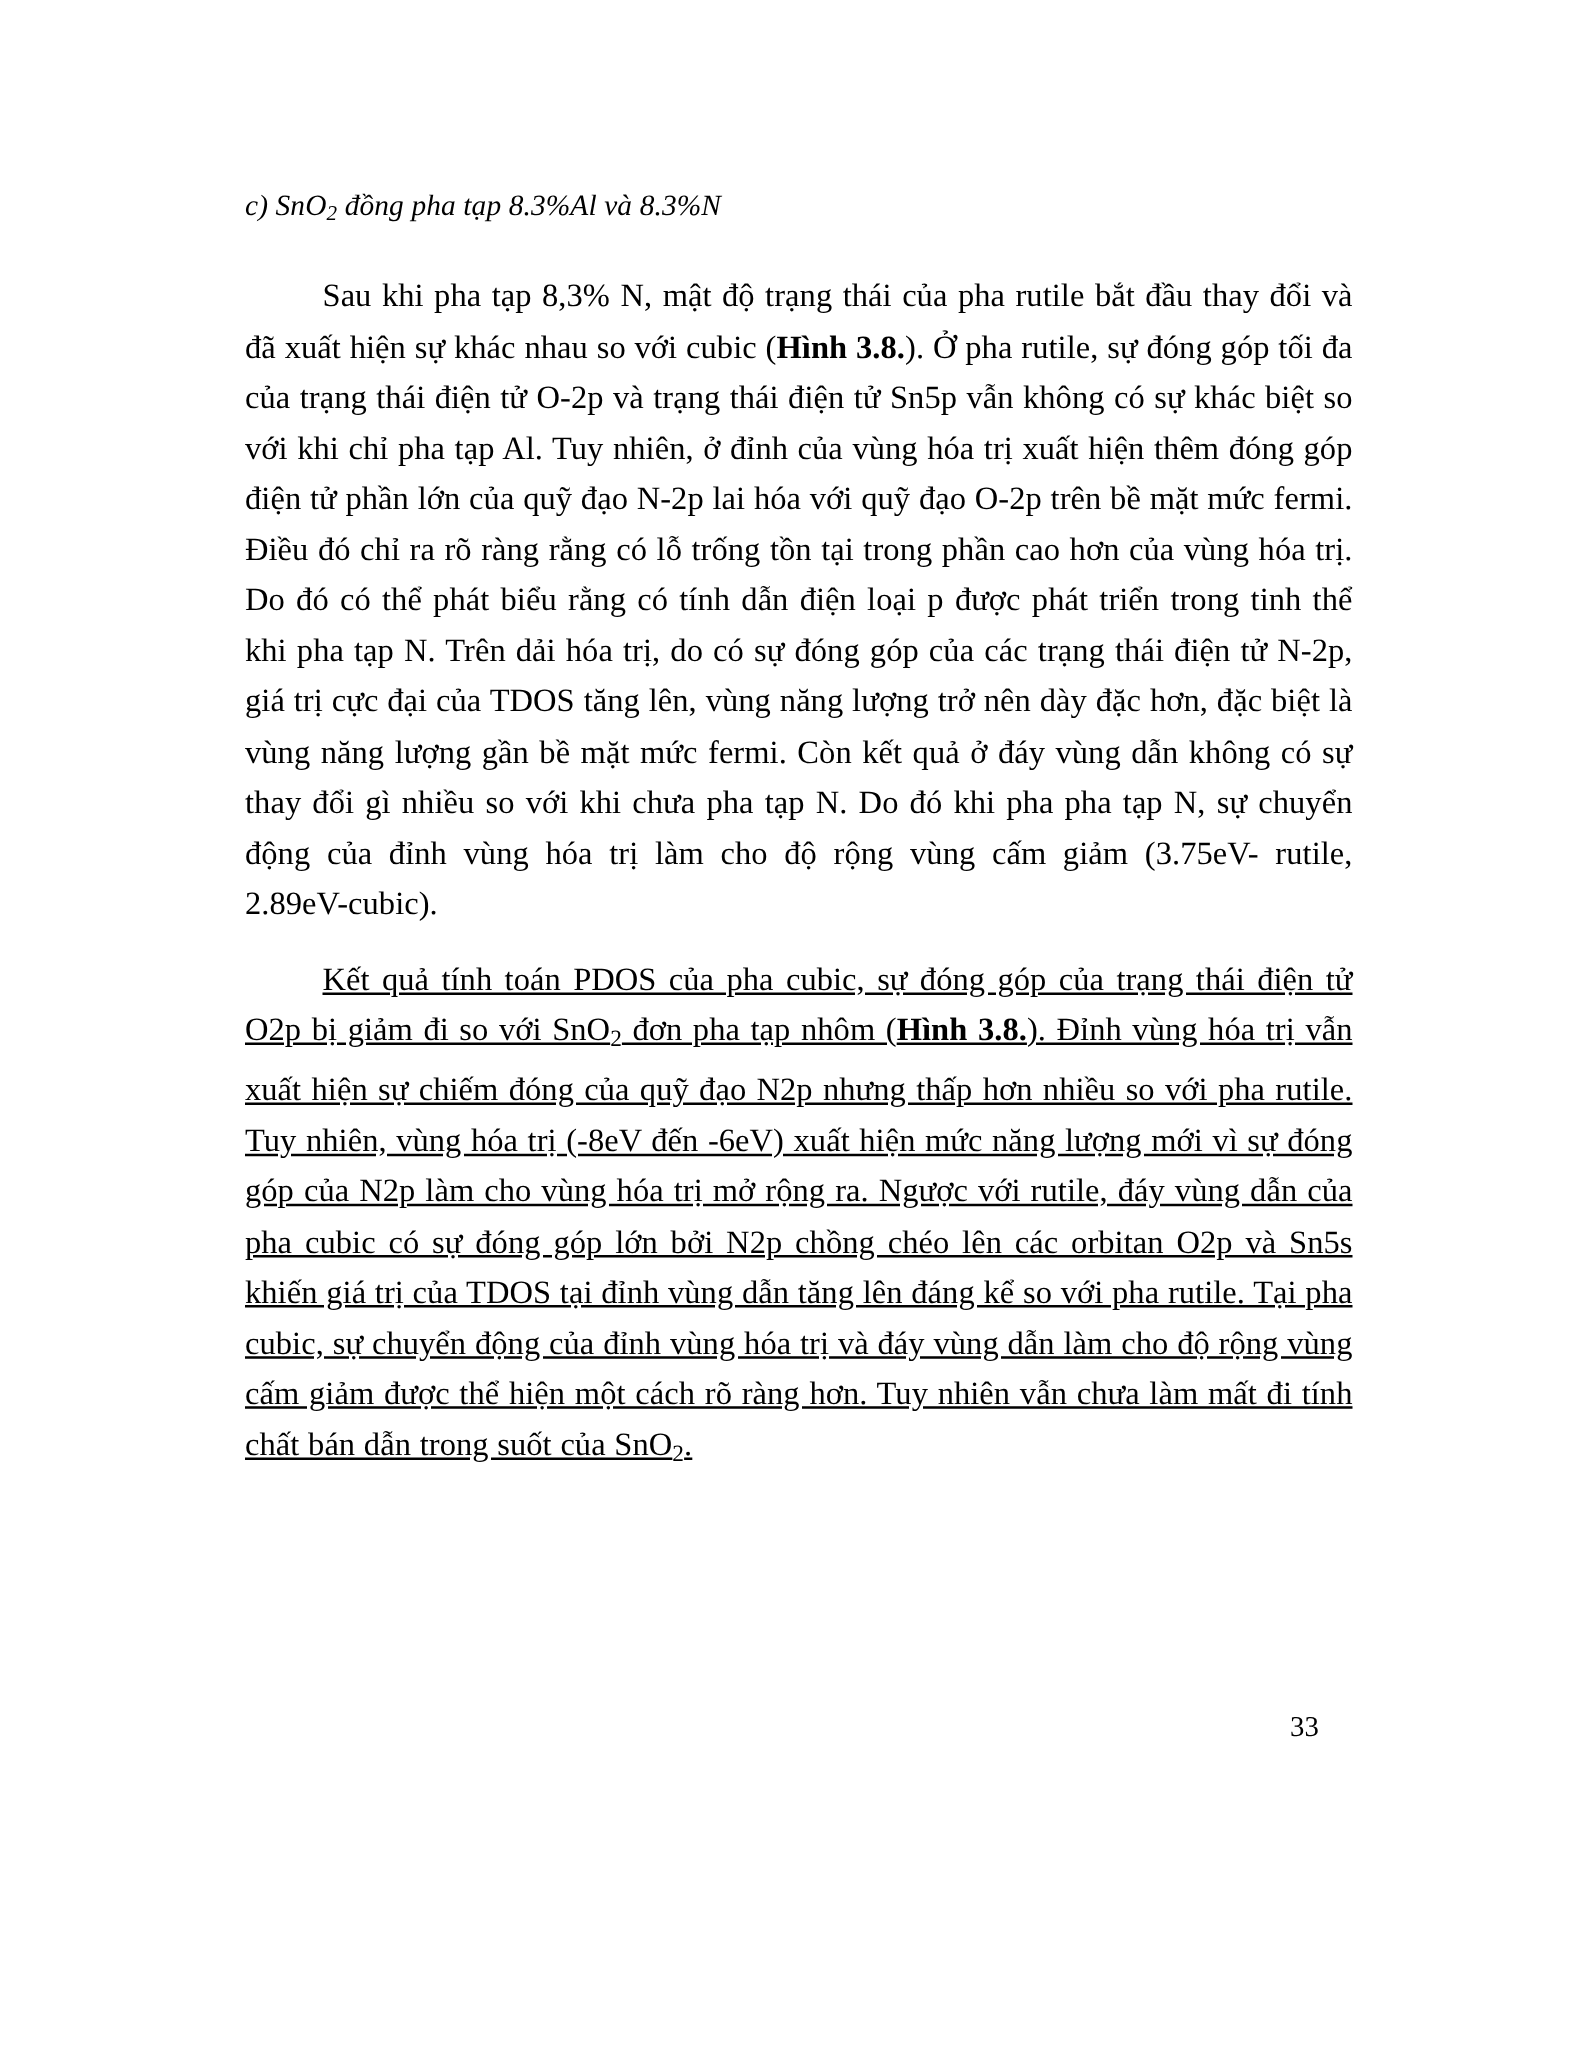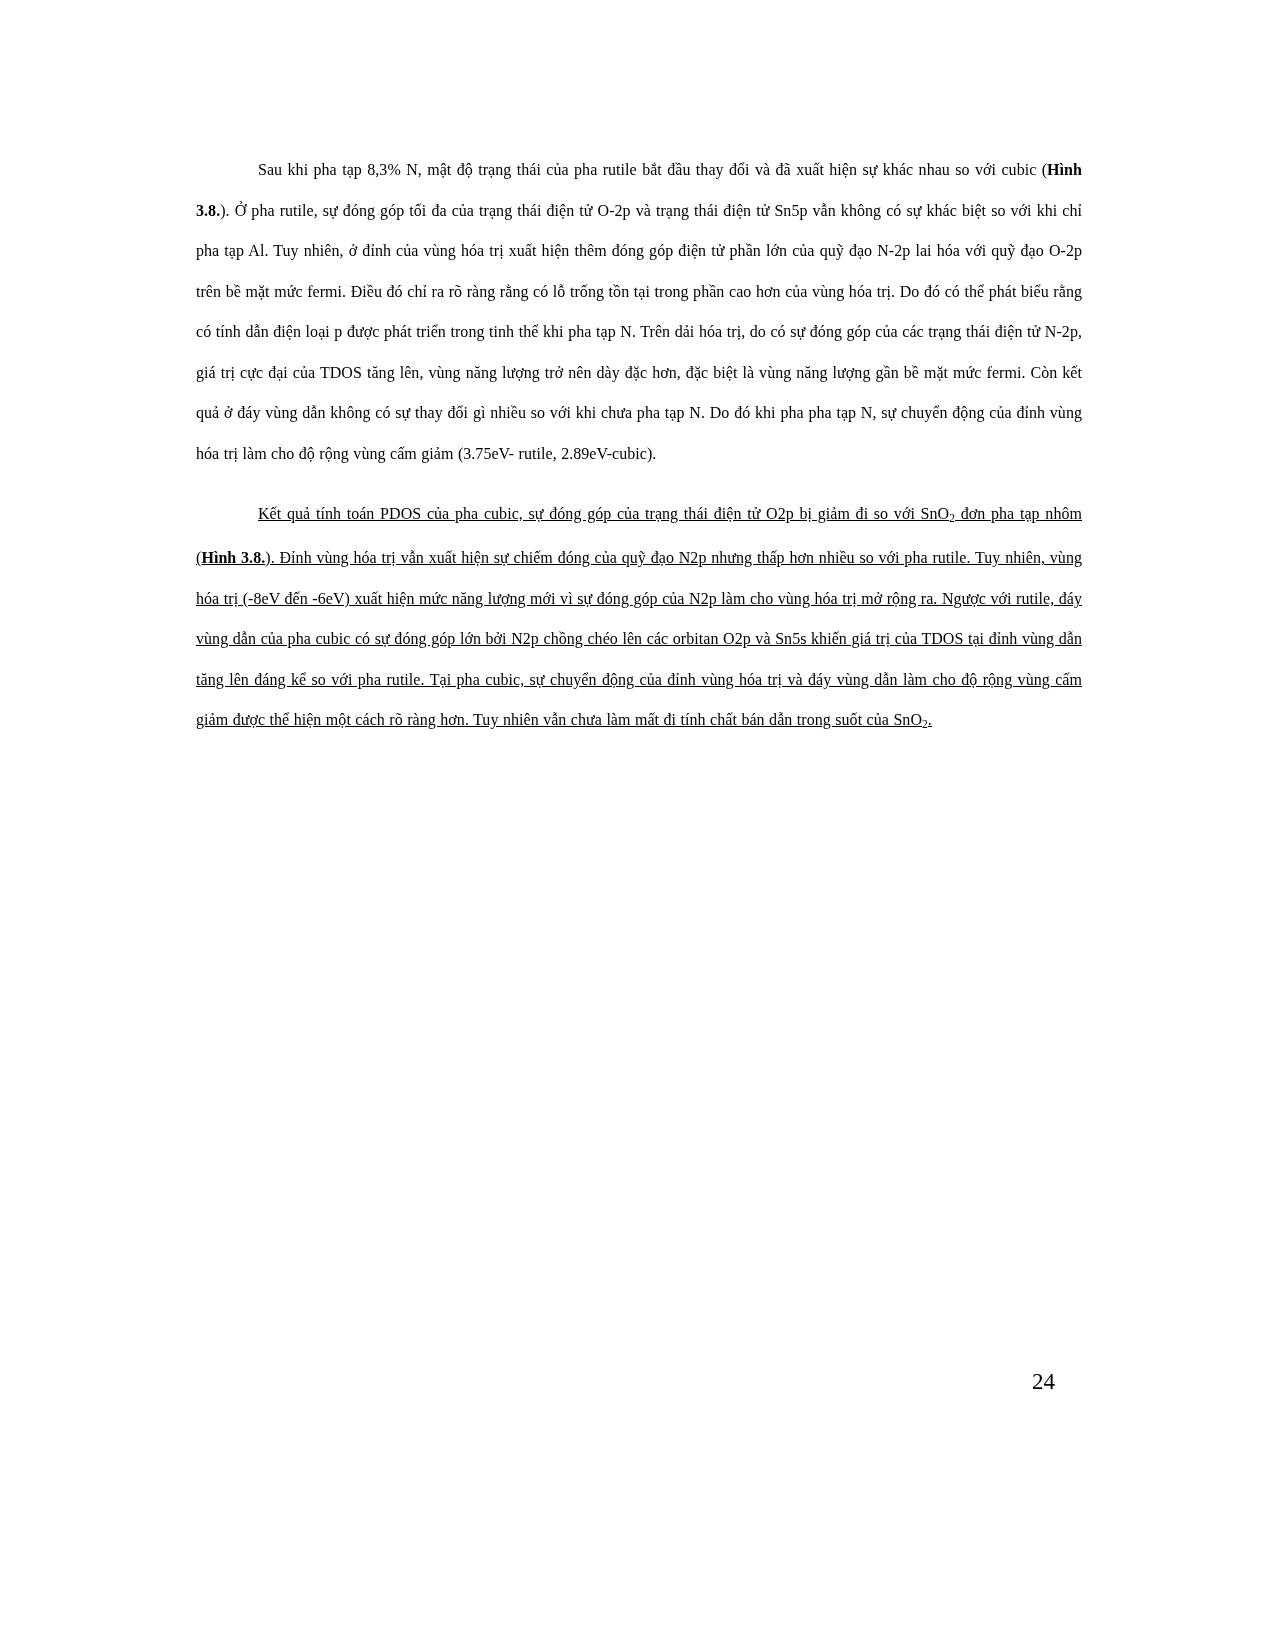--- a/index.html
+++ b/index.html
@@ -34,21 +34,21 @@
     line-height: 1.35;
     margin: 0 0 34px 0;
     letter-spacing: 0.1px;
   }
   .heading sub {
     font-size: 0.72em;
     vertical-align: -0.25em;
   }
   p.body-par {
     margin: 0 0 20px 0;
-    font-size: 16px;
+    font-size: 26px;
     line-height: 40.5px;
     text-align: justify;
     text-indent: 62px;
     letter-spacing: 0.05px;
     word-spacing: 0.4px;
   }
   p.body-par:last-child {
     margin-bottom: 0;
     text-decoration: underline;
   }
@@ -67,21 +67,24 @@
     line-height: 1;
   }
 </style>
 </head>
 <body>
 
 <div class="page">
 
   <div class="content">
 
+    <div class="heading">
+      <span>c) SnO</span><sub>2</sub><span> đồng pha tạp 8.3%Al và 8.3%N</span>
+    </div>
 
     <p class="body-par"><span>Sau khi pha tạp 8,3% N, mật độ trạng thái của pha rutile bắt đầu thay đổi và đã xuất hiện sự khác nhau so với cubic (</span><span class="b">Hình 3.8.</span><span>). Ở pha rutile, sự đóng góp tối đa của trạng thái điện tử O-2p và trạng thái điện tử Sn5p vẫn không có sự khác biệt so với khi chỉ pha tạp Al. Tuy nhiên, ở đỉnh của vùng hóa trị xuất hiện thêm đóng góp điện tử phần lớn của quỹ đạo N-2p lai hóa với quỹ đạo O-2p trên bề mặt mức fermi. Điều đó chỉ ra rõ ràng rằng có lỗ trống tồn tại trong phần cao hơn của vùng hóa trị. Do đó có thể phát biểu rằng có tính dẫn điện loại p được phát triển trong tinh thể khi pha tạp N. Trên dải hóa trị, do có sự đóng góp của các trạng thái điện tử N-2p, giá trị cực đại của TDOS tăng lên, vùng năng lượng trở nên dày đặc hơn, đặc biệt là vùng năng lượng gần bề mặt mức fermi. Còn kết quả ở đáy vùng dẫn không có sự thay đổi gì nhiều so với khi chưa pha tạp N. Do đó khi pha pha tạp N, sự chuyển động của đỉnh vùng hóa trị làm cho độ rộng vùng cấm giảm (3.75eV- rutile, 2.89eV-cubic).</span></p>
     <p class="body-par"><span>Kết quả tính toán PDOS của pha cubic, sự đóng góp của trạng thái điện tử O2p bị giảm đi so với SnO</span><sub>2</sub><span> đơn pha tạp nhôm (</span><span class="b">Hình 3.8.</span><span>). Đỉnh vùng hóa trị vẫn xuất hiện sự chiếm đóng của quỹ đạo N2p nhưng thấp hơn nhiều so với pha rutile. Tuy nhiên, vùng hóa trị (-8eV đến -6eV) xuất hiện mức năng lượng mới vì sự đóng góp của N2p làm cho vùng hóa trị mở rộng ra. Ngược với rutile, đáy vùng dẫn của pha cubic có sự đóng góp lớn bởi N2p chồng chéo lên các orbitan O2p và Sn5s khiến giá trị của TDOS tại đỉnh vùng dẫn tăng lên đáng kể so với pha rutile. Tại pha cubic, sự chuyển động của đỉnh vùng hóa trị và đáy vùng dẫn làm cho độ rộng vùng cấm giảm được thể hiện một cách rõ ràng hơn. Tuy nhiên vẫn chưa làm mất đi tính chất bán dẫn trong suốt của SnO</span><sub>2</sub><span>.</span></p>
 
   </div>
 
-  <div class="page-number">24</div>
+  <div class="page-number">33</div>
 
 </div>
 
 </body></html>

